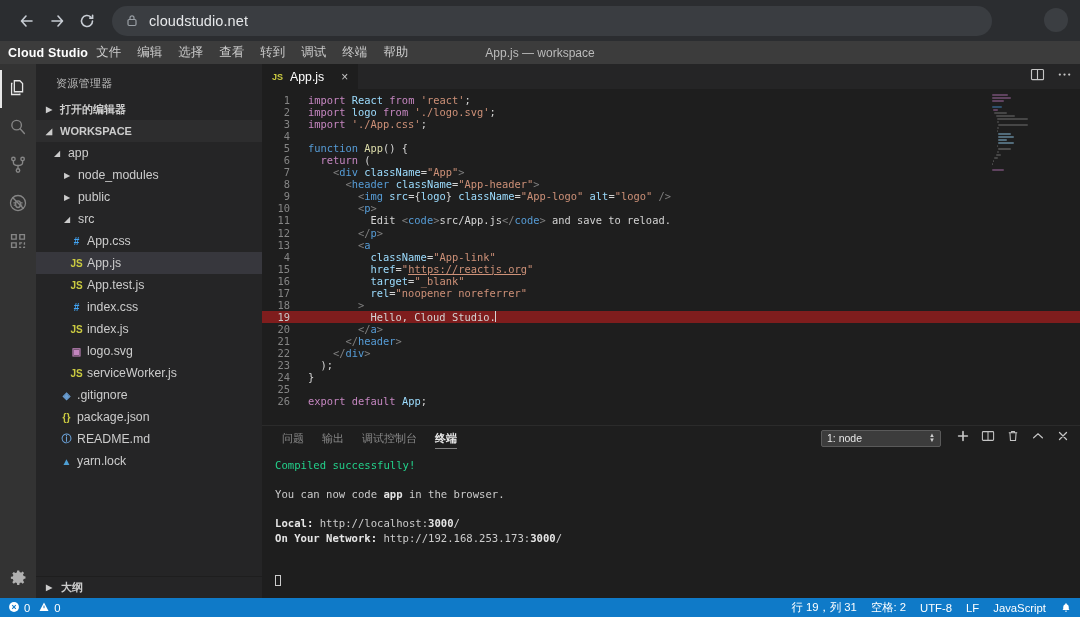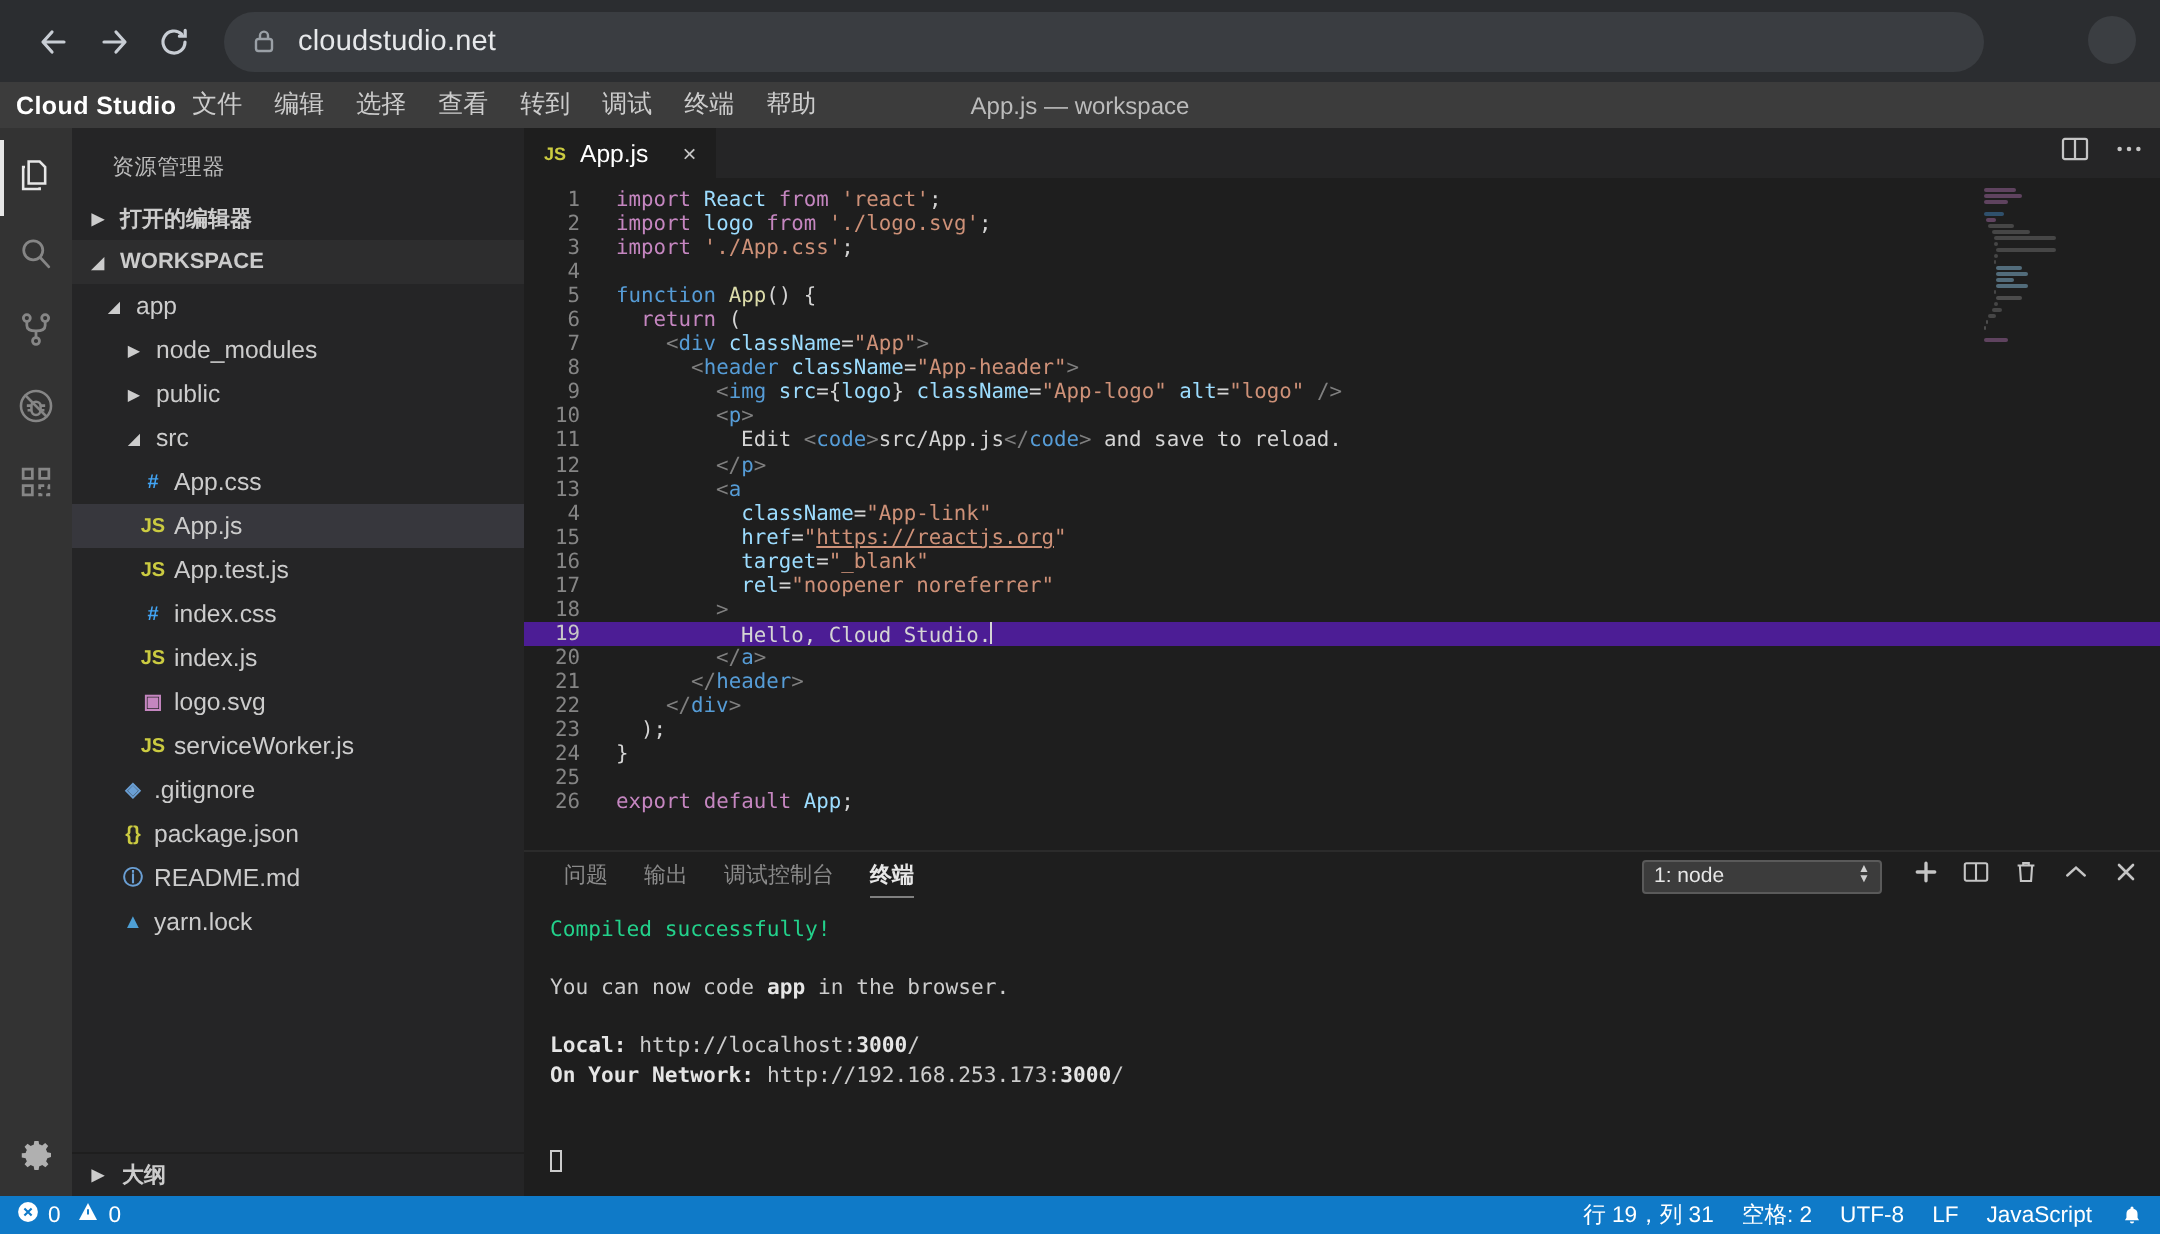--- a/index.html
+++ b/index.html
@@ -90,21 +90,21 @@
     display: flex; align-items: center; gap: 7px; padding: 0 10px;
     background: #1e1e1e; color: #ffffff; font-size: 12.3px; border-right: 1px solid #252526;
   }
   .tab-js { color: #cbcb41; font-size: 9px; font-weight: bold; }
   .tab-close { color: #c5c5c5; font-size: 12px; margin-left: 10px; }
   .tabbar-actions { position: absolute; right: 8px; top: 0; height: 25px; display: flex; align-items: center; gap: 12px; color: #c5c5c5; }
 
   .code-area { flex: 1; position: relative; overflow: hidden; background: #1e1e1e; }
   .code-scroll { position: relative; padding-top: 5px; }
   .code-line { display: flex; height: 12.05px; font-family: "DejaVu Sans Mono", monospace; font-size: 10.4px; line-height: 12.05px; }
-  .code-line.active { background: #4c1d95; }
+  .code-line.active { background: #7f1d1d; }
   .ln { width: 46px; text-align: right; padding-right: 18px; color: #858585; flex: none; }
   .code-line.active .ln { color: #c6c6c6; }
   .code-text { white-space: pre; color: #d4d4d4; position: relative; }
   .minimap {
     position: absolute; right: 14px; top: 5px; width: 74px; height: 60px; opacity: .85;
   }
   .mm-line { height: 2px; margin-bottom: 1px; border-radius: 1px; }
   .editor-scrollbar { position: absolute; right: 0; top: 0; width: 14px; height: 100%; }
 
   

